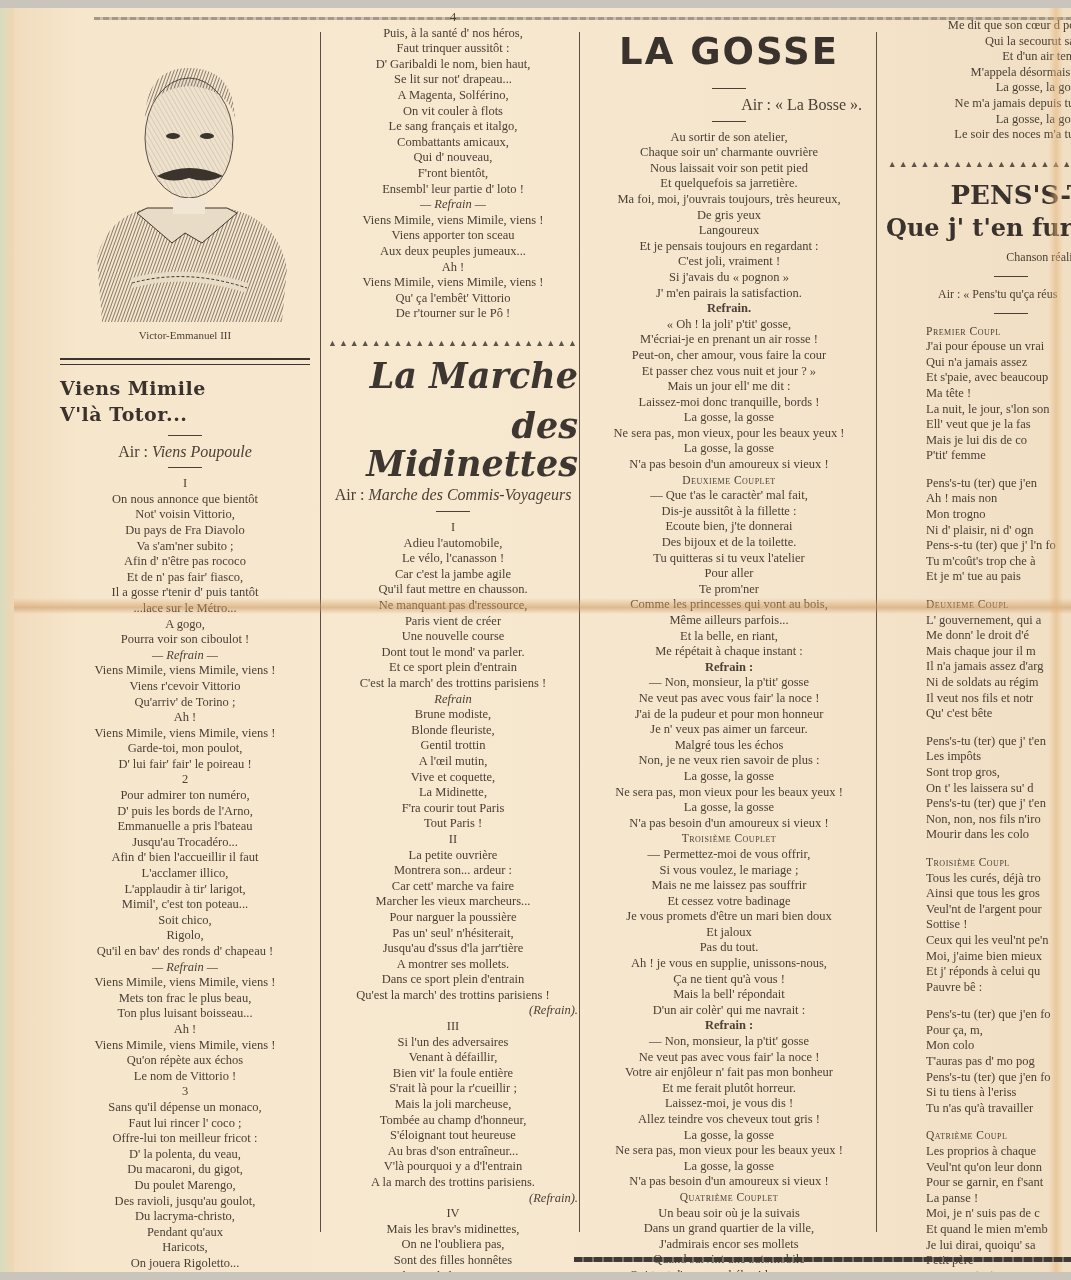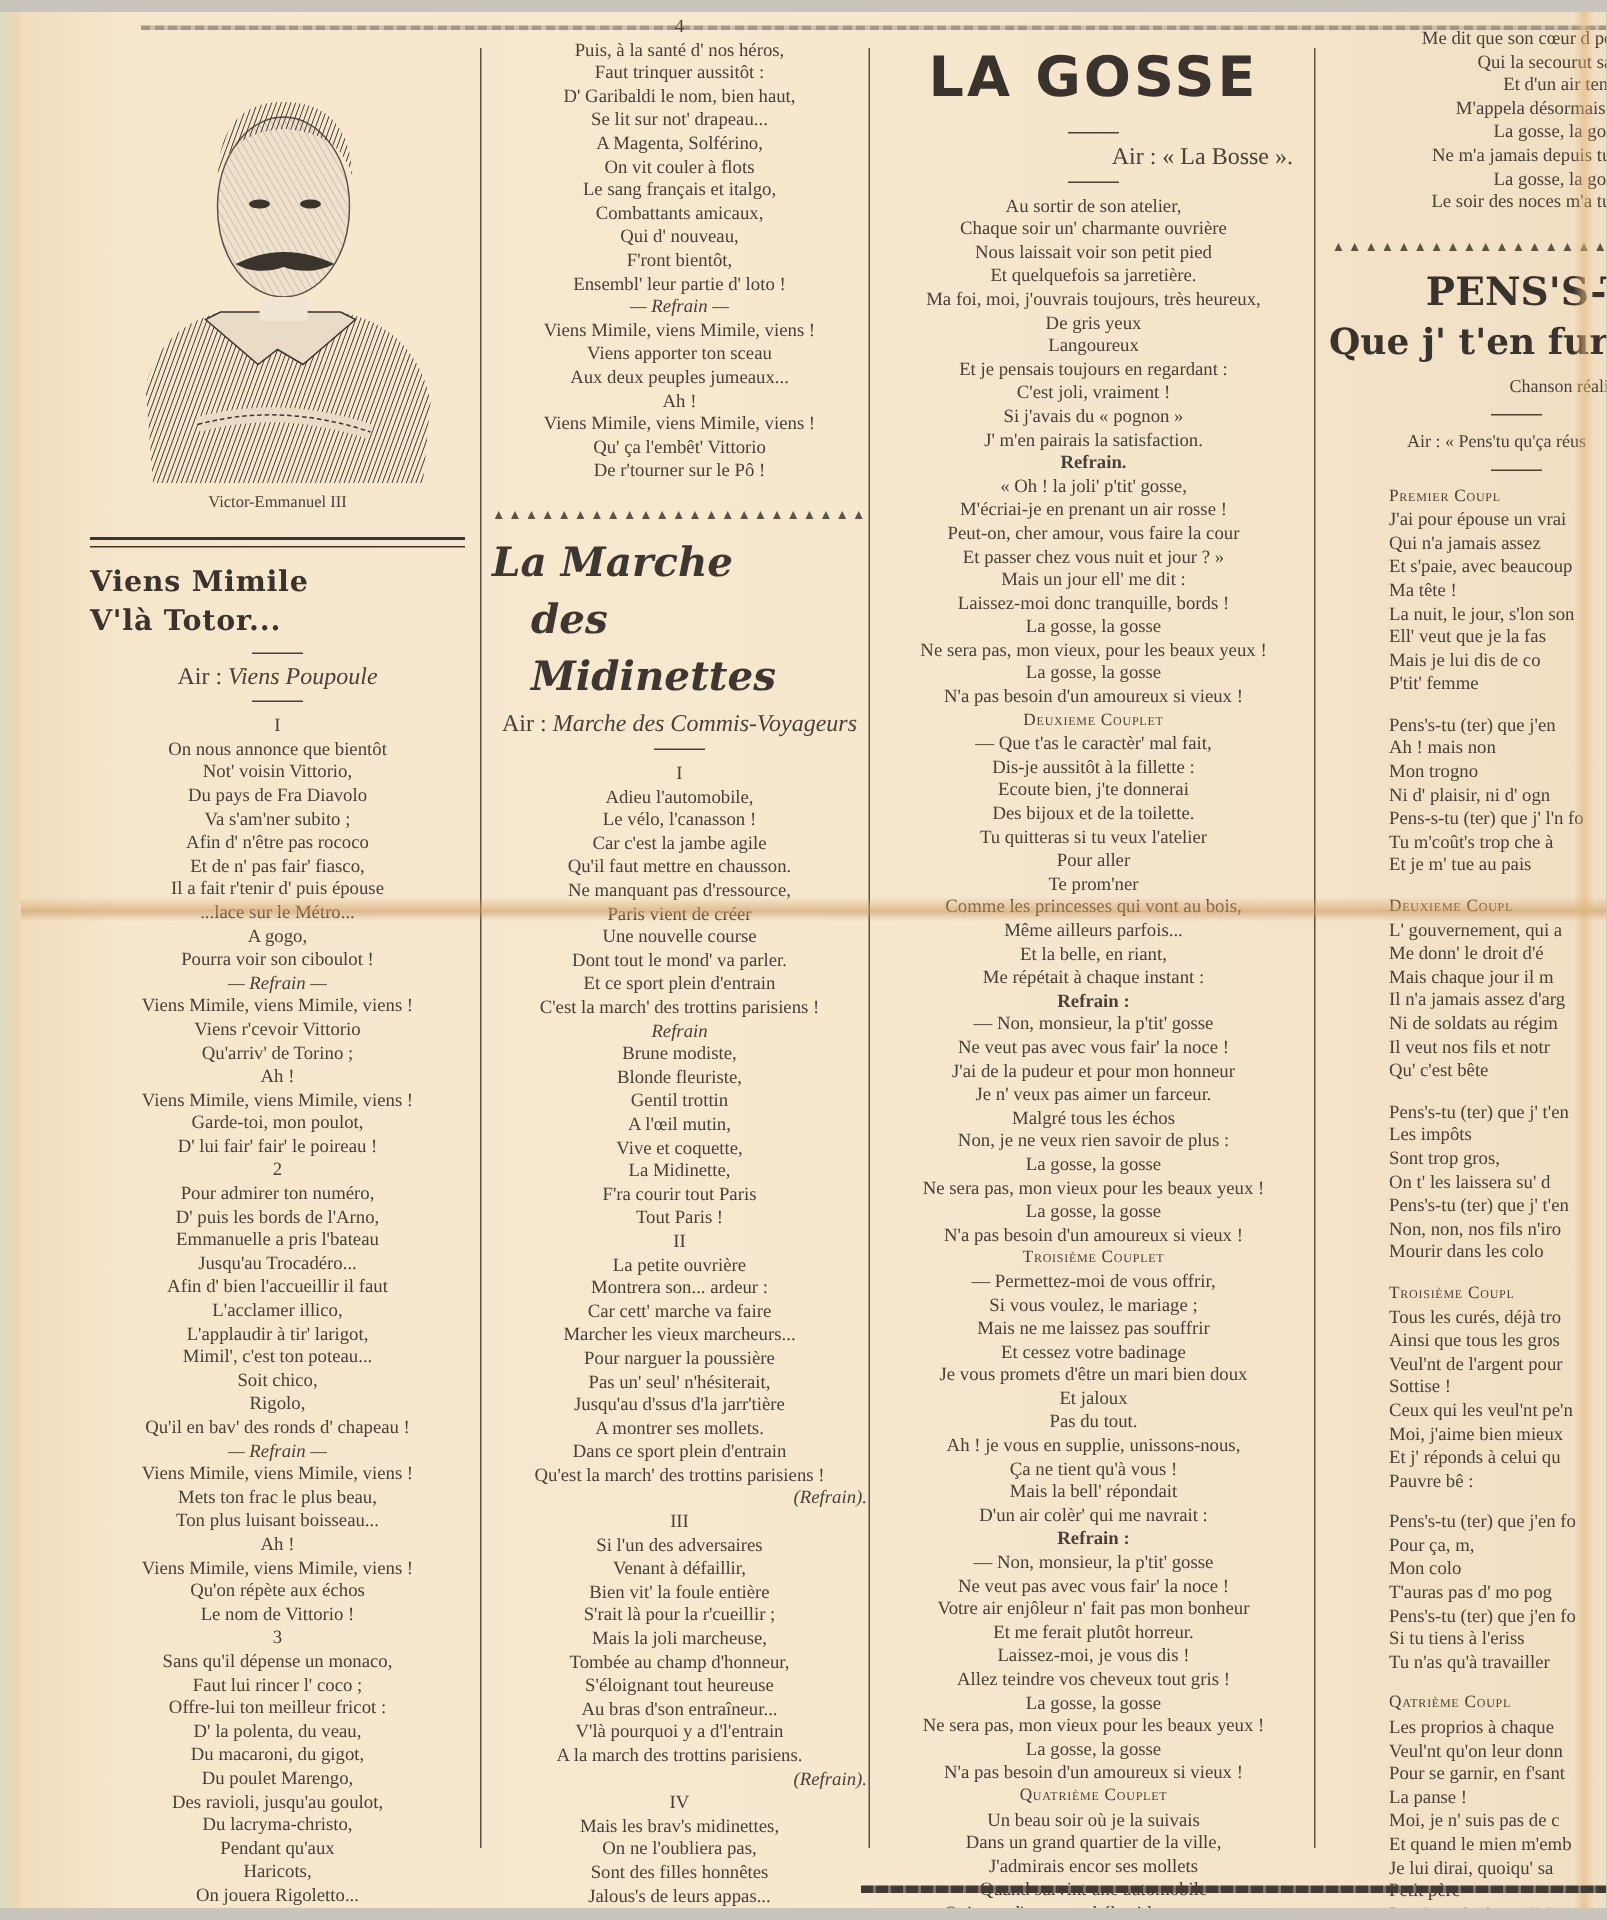--- a/index.html
+++ b/index.html
@@ -54,23 +54,23 @@
   }
   .song-title-a .l2 { display: block; padding-right: 16px; }
   .short-rule { width: 34px; height: 0; border-top: 1px solid #4a4036; margin: 8px auto; }
   .air { font-size: 16px; }
   .air i { font-style: italic; }
   .num { margin-top: 6px; }
   .refrain-label { font-style: italic; margin-top: 4px; }
   .ital { font-style: italic; }
   .marche-title {
     font-family: "DejaVu Serif", serif; font-style: italic; font-weight: bold;
-    font-size: 27px; line-height: 38px; color: #3e3731; text-align: left;
-  }
-  .marche-title .l2 { display: block; padding-left: 26px; }
+    font-size: 35px; line-height: 38px; color: #3e3731; text-align: right;
+  }
+  .marche-title .l2 { display: block; padding-left: 26px; margin-top: 12px; }
   .triangles { color: #5c5349; font-size: 9px; letter-spacing: 2px; white-space: nowrap; overflow: hidden; margin: 14px 0 6px 0; }
   .gosse-title {
     font-family: "DejaVu Sans", sans-serif; font-weight: bold; font-size: 37px; line-height: 44px;
     letter-spacing: 2px; color: #3a332d; margin-top: 22px;
   }
   .bold { font-weight: bold; }
   .smallcaps { font-variant: small-caps; letter-spacing: .5px; font-size: 11.5px; margin-top: 8px; }
   .lefty { text-align: left; }
   .pens-title { font-family: "DejaVu Serif", serif; font-weight: bold; font-size: 26px; line-height: 34px; color: #3a332d; }
   .pens-sub { font-family: "DejaVu Serif", serif; font-weight: bold; font-size: 24px; line-height: 32px; color: #3a332d; text-align: left; }
@@ -119,21 +119,21 @@
     <div class="air"><span>Air : </span><i>Viens Poupoule</i></div>
     <div class="short-rule"></div>
     <div id="c1verses">
         <p class="num">I</p>
         <p>On nous annonce que bientôt</p>
         <p>Not' voisin Vittorio,</p>
         <p>Du pays de Fra Diavolo</p>
         <p>Va s'am'ner subito ;</p>
         <p>Afin d' n'être pas rococo</p>
         <p>Et de n' pas fair' fiasco,</p>
-        <p>Il a fait r'tenir d' puis épouse</p>
+        <p>Il a gosse r'tenir d' puis tantôt</p>
         <p>...lace sur le Métro...</p>
         <p>A gogo,</p>
         <p>Pourra voir son ciboulot !</p>
         <p class="refrain-label">— Refrain —</p>
         <p>Viens Mimile, viens Mimile, viens !</p>
         <p>Viens r'cevoir Vittorio</p>
         <p>Qu'arriv' de Torino ;</p>
         <p>Ah !</p>
         <p>Viens Mimile, viens Mimile, viens !</p>
         <p>Garde-toi, mon poulot,</p>

